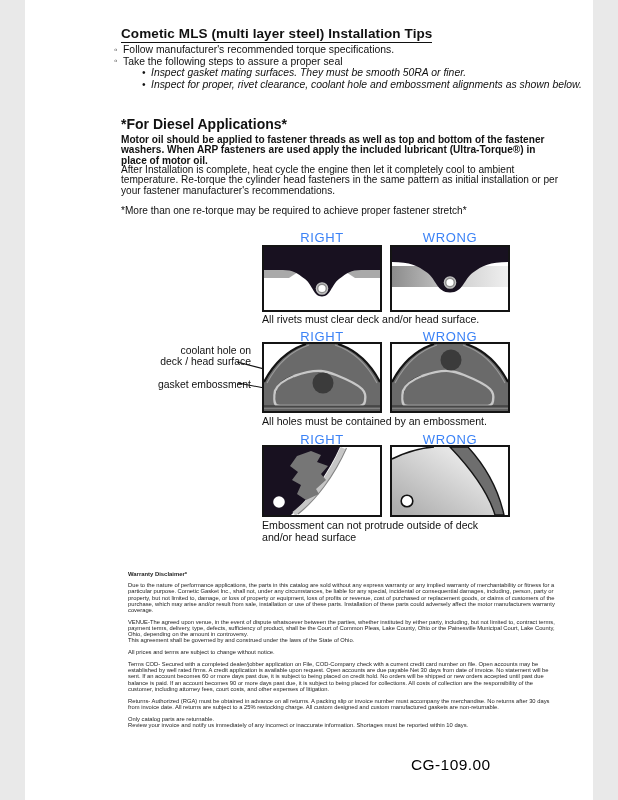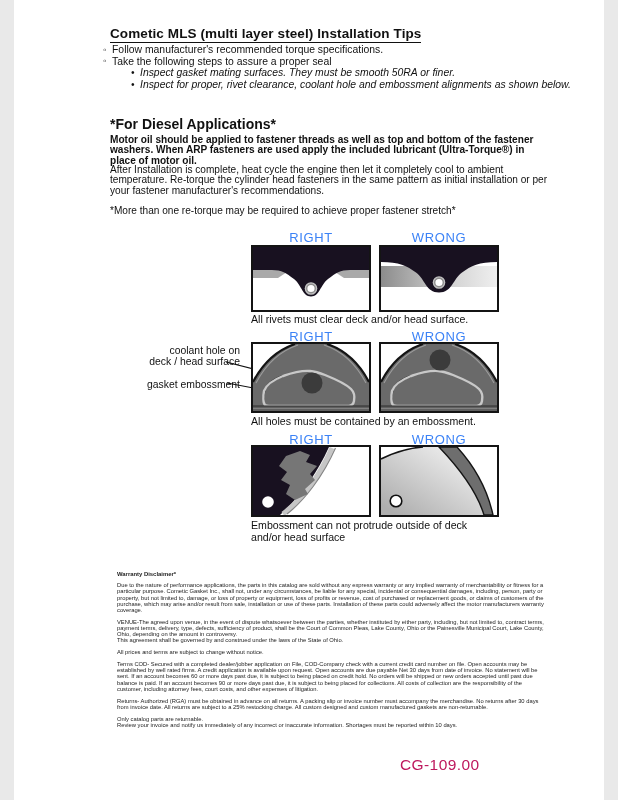--- a/index.html
+++ b/index.html
@@ -1,19 +1,20 @@
 <!DOCTYPE html>
 <html style="--ink: #181120; --fig-gray: #6a6a6a; --fig-hole: #3b3b3b; --fig-outline: #c8c8c8; --text: #111111;"><head>
 <meta charset="utf-8">
 <style>
   html,body{margin:0;padding:0;background:#e9e9e9;}
   .page{
-    position:relative;width:590px;height:800px;margin:0 auto;background:#ffffff;
+    position:relative;width:528px;height:800px;margin:0 auto;background:#ffffff;
     font-family:"Liberation Sans","DejaVu Sans",sans-serif;color:var(--text,#111);
     overflow:hidden;
+    padding-left:40px;
   }
   
   .title{
     position:absolute;left:96px;top:26px;margin:0;
     font-size:13.5px;font-weight:bold;letter-spacing:.1px;
     border-bottom:1.6px solid #111;padding-bottom:1px;display:inline-block;
   }
   
   .tips{position:absolute;left:89px;top:44px;width:480px;font-size:10.4px;line-height:11.7px;}
   .tip{position:relative;padding-left:9px;}
@@ -37,21 +38,21 @@
   .f-ink{fill:var(--ink,#181120);}
   .f-white{fill:#ffffff;}
   .f-gasket{fill:var(--fig-gray,#6a6a6a);}
   .f-hole{fill:var(--fig-hole,#3b3b3b);}
   .s-emboss{stroke:var(--fig-outline,#c8c8c8);stroke-width:2.4;fill:none;stroke-linejoin:round;}
   
   .legal{position:absolute;left:103px;top:571px;width:431px;font-size:5.8px;line-height:6.2px;color:#1c1c1c;}
   .legal h3{margin:0 0 5px 0;font-size:5.9px;font-weight:bold;}
   .legal p{margin:0 0 5.6px 0;white-space:pre-line;}
   
-  .code{position:absolute;left:386px;top:756px;font-size:15.5px;letter-spacing:.4px;color:#be185d;}
+  .code{position:absolute;left:386px;top:756px;font-size:15.5px;letter-spacing:.4px;color:#000000;}
 </style>
 </head>
 <body>
 
 <div class="page">
 
   <h1 class="title">Cometic MLS (multi layer steel) Installation Tips</h1>
 
   <div class="tips">
     <div class="tip">Follow manufacturer's recommended torque specifications.</div>

